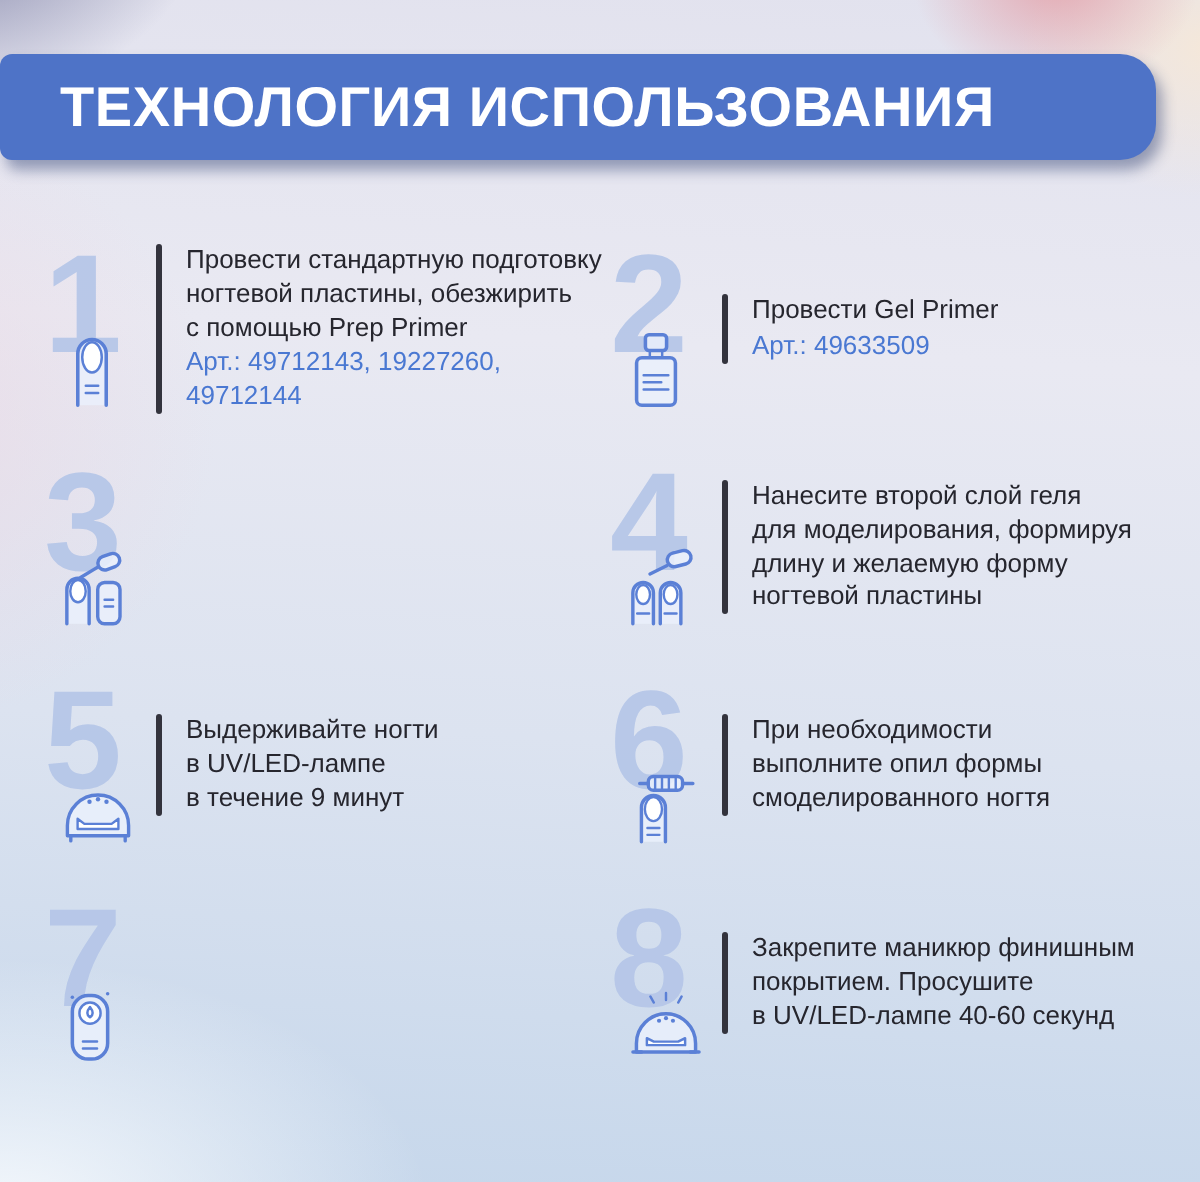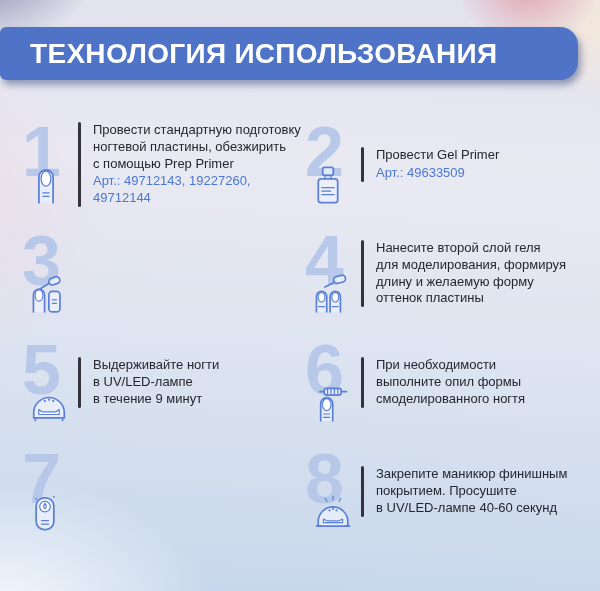--- a/index.html
+++ b/index.html
@@ -119,21 +119,21 @@
         <path class="ic" d="M14 17 L24 12"></path>
         <rect class="icf" x="24" y="4" width="14" height="8" rx="4" transform="rotate(-14 31 8)"></rect>
       </svg>
     </div>
     <div class="body">
       <div class="vline"></div>
       <div class="texts">
         <div class="desc">Нанесите второй слой геля
 для моделирования, формируя
 длину и желаемую форму
-оттенок пластины</div>
+ногтевой пластины</div>
 
       </div>
     </div>
   </section>
 
   <section class="step">
     <div class="badge">
       <div class="num">5</div>
       <svg width="38" height="34" viewBox="0 0 44 40">
         <path class="icf" d="M4 34 v-6 a18 18 0 0 1 36 0 v6 z"></path>

